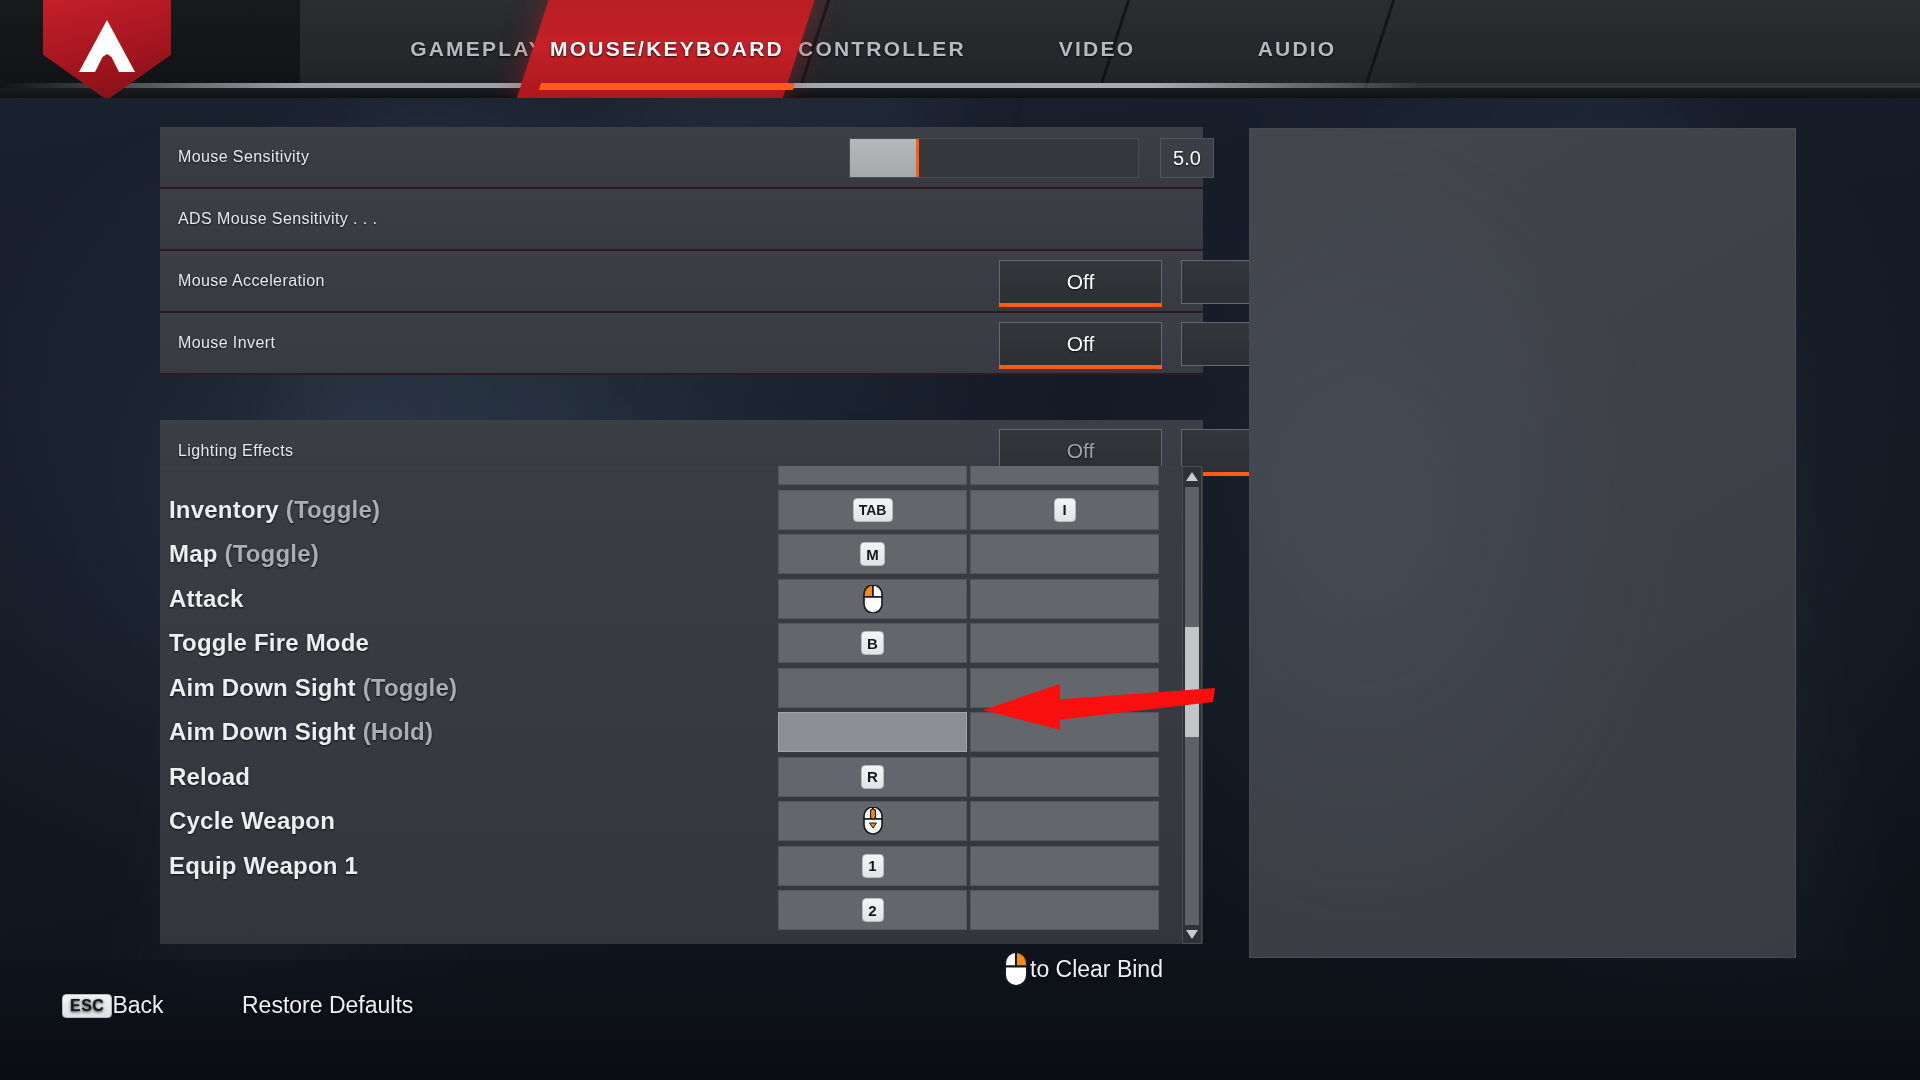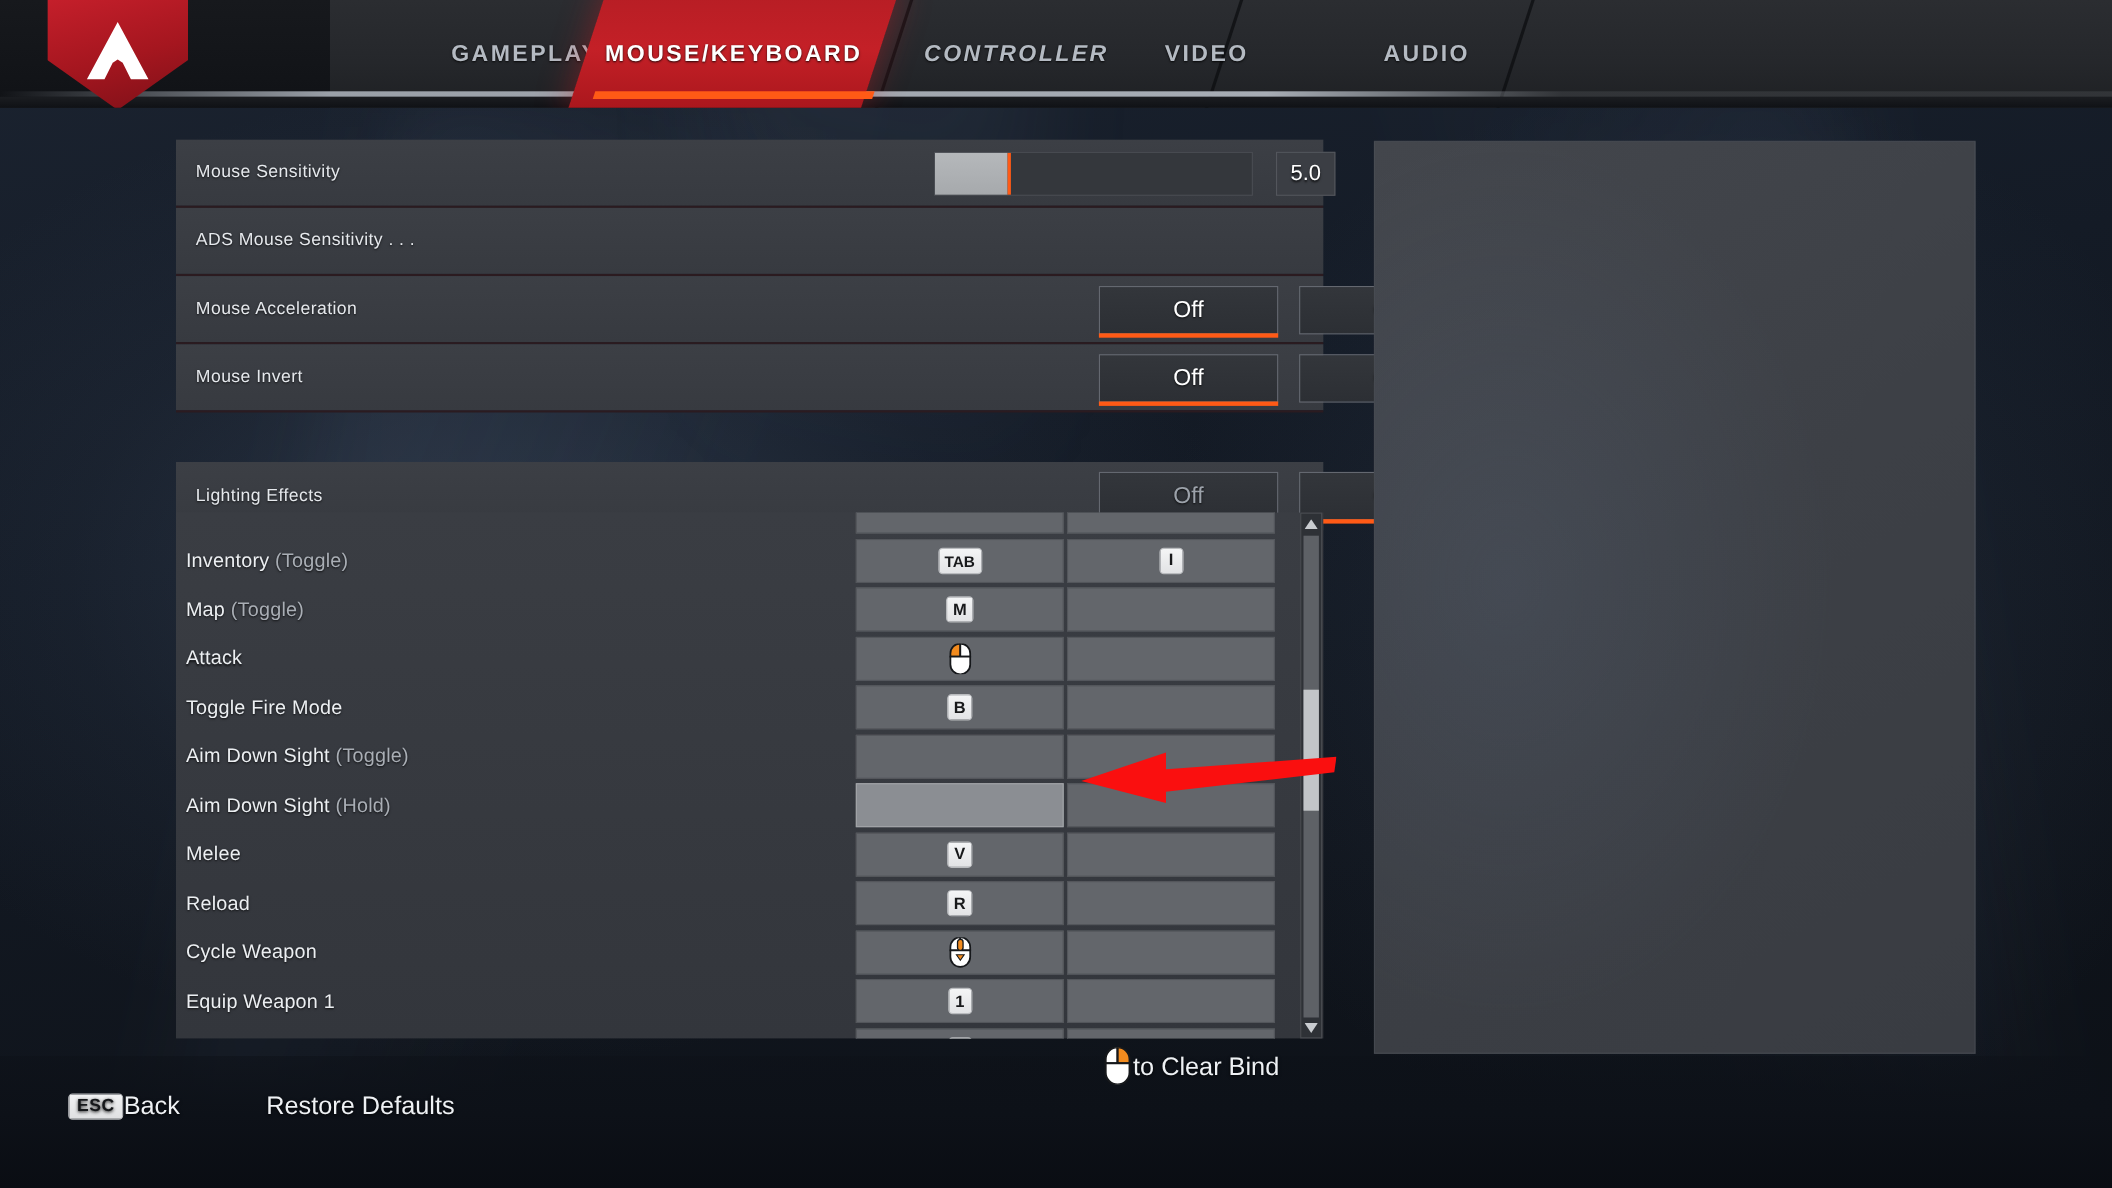--- a/index.html
+++ b/index.html
@@ -152,23 +152,24 @@
     position: absolute; left: 160px; top: 466px; width: 1043px; height: 478px;
     overflow: hidden;
     background: linear-gradient(180deg, #3a3d43 0%, #33363c 100%);
   }
   #keybind-inner { position: absolute; left: 0; top: -23px; width: 1043px; }
 
   .krow {
     position: relative; height: 44.5px; display: flex; align-items: center;
   }
   .krow .kname {
-    position: absolute; left: 9px; font-size: 18px; color: #eceff2;
+    position: absolute; left: 9px; font-size: 24px; color: #eceff2;
     letter-spacing: 0.2px; white-space: nowrap;
     text-shadow: 0 1px 2px rgba(0,0,0,0.75);
+    font-weight: bold;
   }
   .krow .kname .kmod { color: #a9aeb5; }
 
   .kcell {
     position: absolute; top: 2px; height: 40px;
     background: #63666b; border: 1px solid #53565b;
     display: flex; align-items: center; justify-content: center; cursor: pointer;
   }
   .kcell.c1 { left: 618px; width: 189px; }
   .kcell.c2 { left: 810px; width: 189px; }
@@ -260,21 +261,21 @@
     <div id="nav-tabs-host">
         <div class="nav-tab" style="left: 390px; width: 175px;">
           <div class="tab-bg"></div>
           <span class="tab-label">GAMEPLAY</span>
         </div>
         <div class="nav-tab active" style="left: 552px; width: 230px;">
           <div class="tab-bg"></div>
           <div class="tab-accent"></div>
           <span class="tab-label">MOUSE/KEYBOARD</span>
         </div>
-        <div class="nav-tab" style="left: 824px; width: 200px; font-style: italic;">
+        <div class="nav-tab" style="left: 782px; width: 200px;">
           <div class="tab-bg"></div>
           <span class="tab-label">CONTROLLER</span>
         </div>
         <div class="nav-tab" style="left: 1022px; width: 150px;">
           <div class="tab-bg"></div>
           <span class="tab-label">VIDEO</span>
         </div>
         <div class="nav-tab" style="left: 1222px; width: 150px;">
           <div class="tab-bg"></div>
           <span class="tab-label">AUDIO</span>
@@ -372,27 +373,20 @@
           <div class="kcell c2"></div>
         </div>
         <div class="krow">
           <div class="kname"><span>Aim Down Sight</span> <span class="kmod">(Toggle)</span></div>
           <div class="kcell c1"></div>
           <div class="kcell c2"></div>
         </div>
         <div class="krow">
           <div class="kname"><span>Aim Down Sight</span> <span class="kmod">(Hold)</span></div>
           <div class="kcell c1 sel"></div>
-          <div class="kcell c2"></div>
-        </div>
-        <div class="krow">
-          <div class="kname"><span>Melee</span></div>
-          <div class="kcell c1">
-            <span class="keycap">V</span>
-          </div>
           <div class="kcell c2"></div>
         </div>
         <div class="krow">
           <div class="kname"><span>Reload</span></div>
           <div class="kcell c1">
             <span class="keycap">R</span>
           </div>
           <div class="kcell c2"></div>
         </div>
         <div class="krow">

